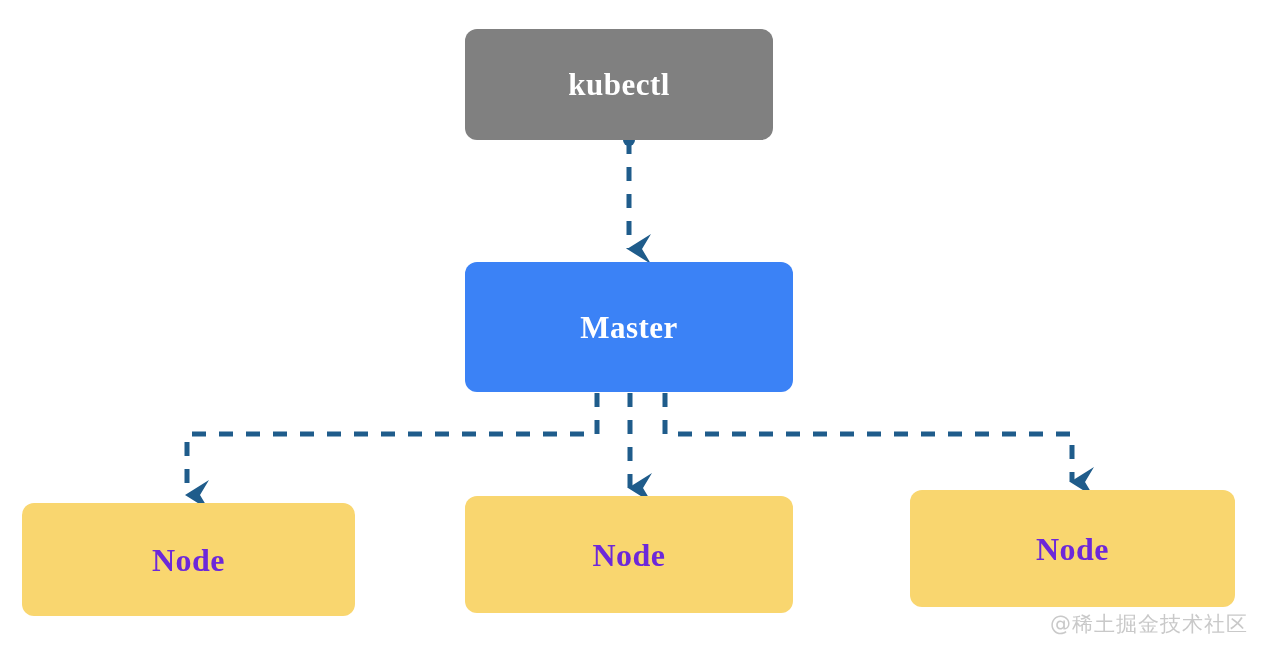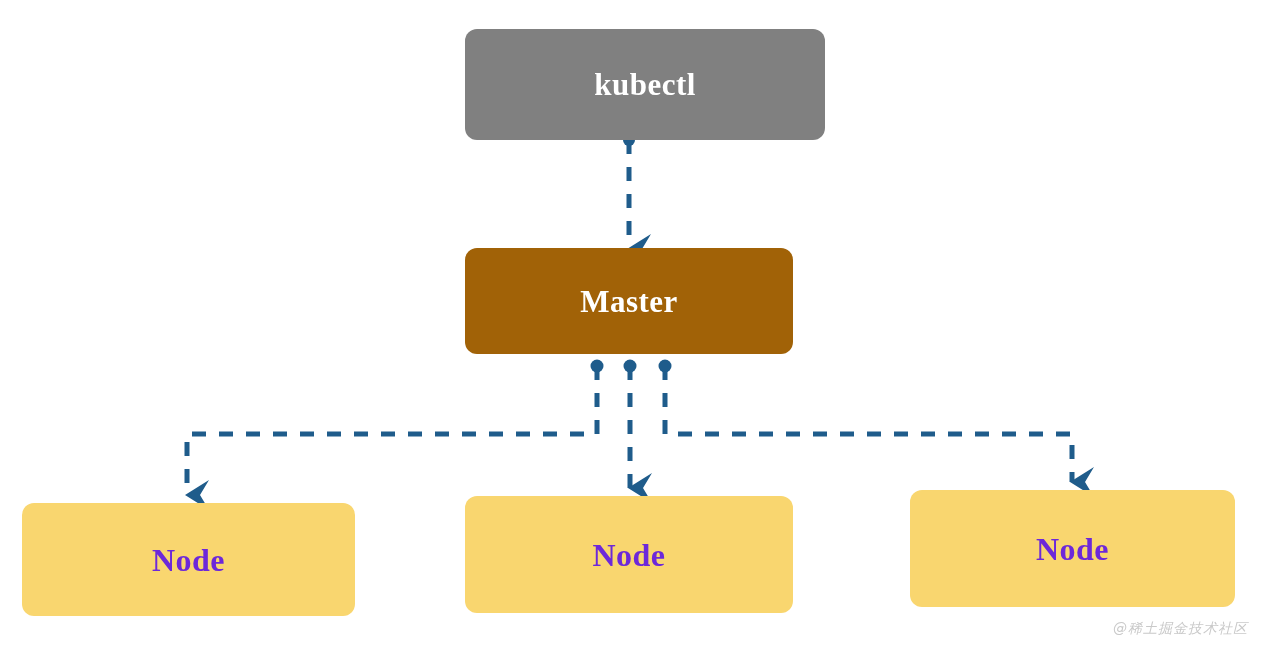--- a/index.html
+++ b/index.html
@@ -29,31 +29,31 @@
     color: #ffffff;
     font-family: "Liberation Serif", "DejaVu Serif", serif;
     font-weight: 700;
     letter-spacing: 0.5px;
     line-height: 1;
     user-select: none;
   }
   #box-kubectl {
     left: 465px;
     top: 29px;
-    width: 360px;
+    width: 308px;
     height: 111px;
     background: #808080;
   }
   #box-kubectl .node-label { font-size: 31px; }
   #box-master {
     left: 465px;
-    top: 248px;
+    top: 262px;
     width: 328px;
-    height: 106px;
-    background: #a16207;
+    height: 130px;
+    background: #3b82f6;
   }
   #box-master .node-label { font-size: 31px; }
   #box-node-1 {
     left: 22px;
     top: 503px;
     width: 333px;
     height: 113px;
     background: #F9D66F;
   }
   #box-node-2 {
@@ -81,24 +81,23 @@
     width: 1264px;
     height: 646px;
     pointer-events: none;
   }
   #watermark {
     position: absolute;
     right: 16px;
     bottom: 8px;
     color: #c9c9c9;
     font-family: "DejaVu Sans", "Liberation Sans", sans-serif;
-    font-size: 14px;
+    font-size: 21px;
     letter-spacing: 1px;
     user-select: none;
-    font-style: italic;
   }
 </style>
 </head>
 <body>
 
 <div id="diagram-canvas">
 
   <svg id="connector-layer" viewBox="0 0 1264 646" width="1264" height="646" xmlns="http://www.w3.org/2000/svg">
     <defs>
       <marker id="arrowhead" markerWidth="7" markerHeight="7" refX="3.2" refY="5.6" orient="auto" markerUnits="strokeWidth">

